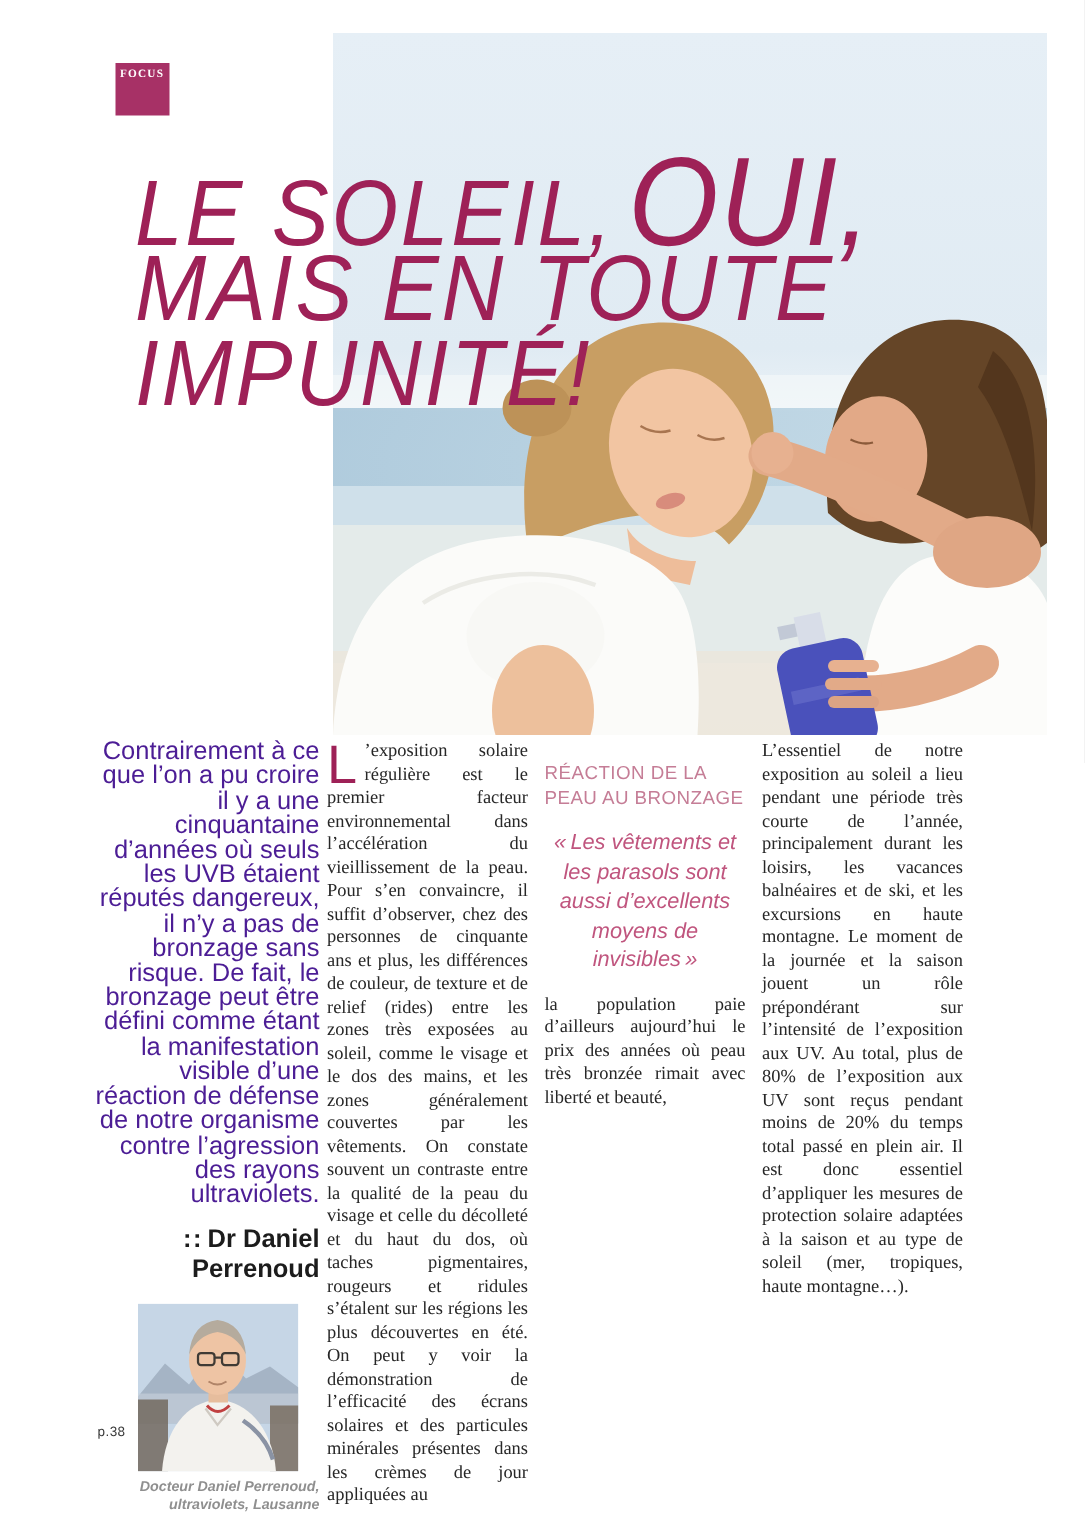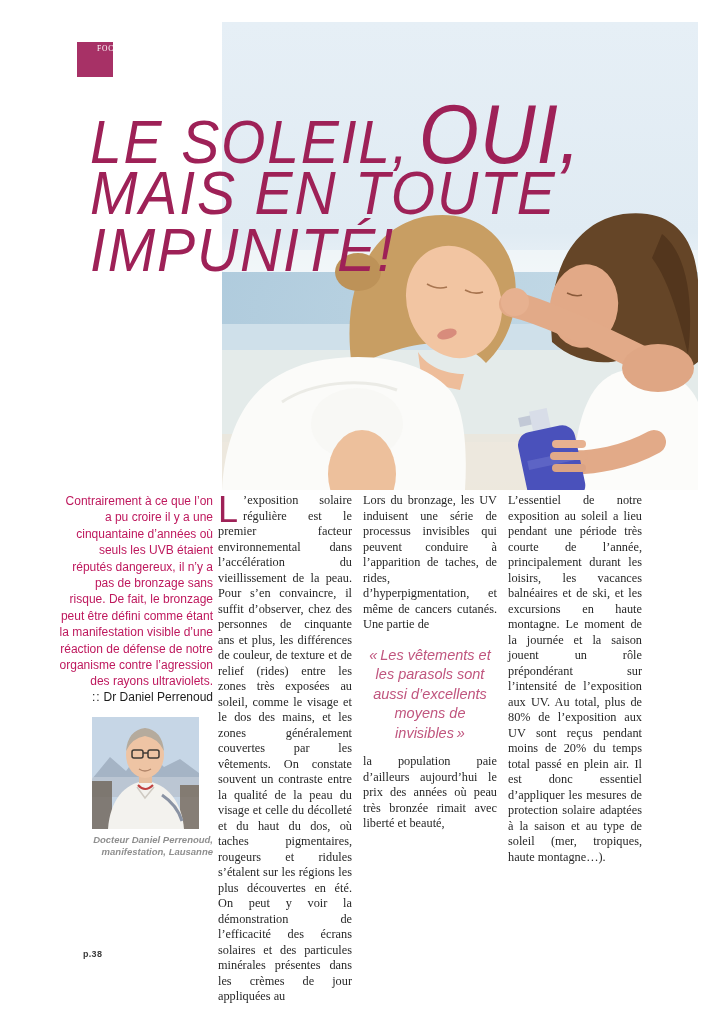--- a/index.html
+++ b/index.html
@@ -5,23 +5,23 @@
   html,body{margin:0;padding:0;background:#e9e9e9;}
   .page{
     position:relative;width:723px;height:1024px;margin:0 auto;
     background:#ffffff;overflow:hidden;
     font-family:"Liberation Sans",sans-serif;
   }
   
   .kicker{
     position:absolute;left:77px;top:42px;width:36px;height:35px;
     background:#a73166;color:#fff;
-    font-family:"Liberation Serif",serif;font-weight:normal;
+    font-family:"Liberation Serif",serif;font-weight:bold;
     font-size:7.5px;letter-spacing:.8px;
-    padding:2px 0 0 20px;box-sizing:border-box;
+    padding:2px 0 0 3px;box-sizing:border-box;
   }
   
   .main-photo{
     position:absolute;left:222px;top:22px;width:476px;height:468px;
     overflow:hidden;z-index:1;
   }
   .main-photo svg{display:block;}
   
   .headline{
     position:absolute;left:90px;top:86px;z-index:3;
@@ -32,24 +32,24 @@
   .headline .l1{display:flex;align-items:baseline;height:78px;}
   .headline .l1 .small{font-size:62px;letter-spacing:2px;}
   .headline .l1 .big{font-size:84px;letter-spacing:1px;margin-left:10px;}
   .headline .l2,.headline .l3{font-size:62px;letter-spacing:2px;line-height:57px;}
   
   .intro-col{
     position:absolute;left:57px;top:493px;width:156px;
     text-align:right;
   }
   .intro-text{
-    color:#be185d;font-size:12px;line-height:16.4px;margin:0;
+    color:#4c1d95;font-size:17px;line-height:16.4px;margin:0;
   }
   .byline{
-    color:#1c1c1c;font-size:12px;font-weight:normal;
+    margin-top:11px;color:#1c1c1c;font-size:17px;font-weight:bold;
   }
   .byline .marker{letter-spacing:1px;margin-right:3px;}
   .portrait{
     margin:13px 14px 0 auto;width:107px;height:112px;overflow:hidden;
   }
   .portrait svg{display:block;}
   .portrait-caption{
     margin-top:5px;color:#8f8f8f;font-size:9.5px;line-height:12px;
     font-style:italic;
     font-weight:bold;
@@ -78,22 +78,22 @@
     letter-spacing:.3px;text-align:left;
   }
   .pullquote{
     margin:13px 0 11px 0 !important;
     font-family:"Liberation Sans",sans-serif;
     color:#c0557e;font-style:italic;
     font-size:14.5px;line-height:19.5px;text-align:center;
   }
   
   .page-number{
-    position:absolute;left:83px;top:949px;
-    color:#3a3a3a;font-size:9px;font-weight:bold;letter-spacing:.3px;
+    position:absolute;left:65px;top:949px;
+    color:#3a3a3a;font-size:9px;font-weight:normal;letter-spacing:.3px;
   }
 </style>
 </head>
 <body>
 
 <div class="page">
 
   <div class="kicker">FOCUS</div>
 
   <div class="main-photo">
@@ -181,30 +181,30 @@
         <ellipse cx="53" cy="38" rx="19" ry="23" fill="#eec4a4"></ellipse>
         <path d="M34,34 Q36,13 53,11 Q70,13 72,34 Q66,21 53,19 Q40,21 34,34 Z" fill="#b5ab9d"></path>
         <rect x="40" y="33" width="11" height="8" rx="2" stroke="#3f3a34" stroke-width="1.5" fill="none"></rect>
         <rect x="56" y="33" width="11" height="8" rx="2" stroke="#3f3a34" stroke-width="1.5" fill="none"></rect>
         <path d="M51,36 L56,36" stroke="#3f3a34" stroke-width="1.5"></path>
         <path d="M47,52 Q53,56 59,52" stroke="#b08468" stroke-width="1.3" fill="none"></path>
       </svg>
     </div>
     <div class="portrait-caption">
       <div>Docteur Daniel Perrenoud,</div>
-      <div>manifestation, Lausanne</div>
+      <div>ultraviolets, Lausanne</div>
     </div>
   </div>
 
   <div class="col col-a">
     <p><span class="dropcap">L</span><span>’exposition solaire régulière est le premier facteur environnemental dans l’accélération du vieillissement de la peau. Pour s’en convaincre, il suffit d’observer, chez des personnes de cinquante ans et plus, les différences de couleur, de texture et de relief (rides) entre les zones très exposées au soleil, comme le visage et le dos des mains, et les zones généralement couvertes par les vêtements. On constate souvent un contraste entre la qualité de la peau du visage et celle du décolleté et du haut du dos, où taches pigmentaires, rougeurs et ridules s’étalent sur les régions les plus découvertes en été. On peut y voir la démonstration de l’efficacité des écrans solaires et des particules minérales présentes dans les crèmes de jour appliquées au</span></p>
   </div>
 
   <div class="col col-b">
-    <p>Lors du bronzage, les UV induisent une série de processus invisibles qui peuvent conduire à l’apparition de taches, de rides, d’hyperpigmentation, et même de cancers cutanés. Une partie de</p>
+    <p class="section-heading">RÉACTION DE LA PEAU AU BRONZAGE</p>
     <p class="pullquote">« Les vêtements et les parasols sont aussi d’excellents moyens de invisibles »</p>
     <p>la population paie d’ailleurs aujourd’hui le prix des années où peau très bronzée rimait avec liberté et beauté,</p>
   </div>
 
   <div class="col col-c">
     <p>L’essentiel de notre exposition au soleil a lieu pendant une période très courte de l’année, principalement durant les loisirs, les vacances balnéaires et de ski, et les excursions en haute montagne. Le moment de la journée et la saison jouent un rôle prépondérant sur l’intensité de l’exposition aux UV. Au total, plus de 80% de l’exposition aux UV sont reçus pendant moins de 20% du temps total passé en plein air. Il est donc essentiel d’appliquer les mesures de protection solaire adaptées à la saison et au type de soleil (mer, tropiques, haute montagne…).</p>
   </div>
 
   <div class="page-number">p.38</div>
 

